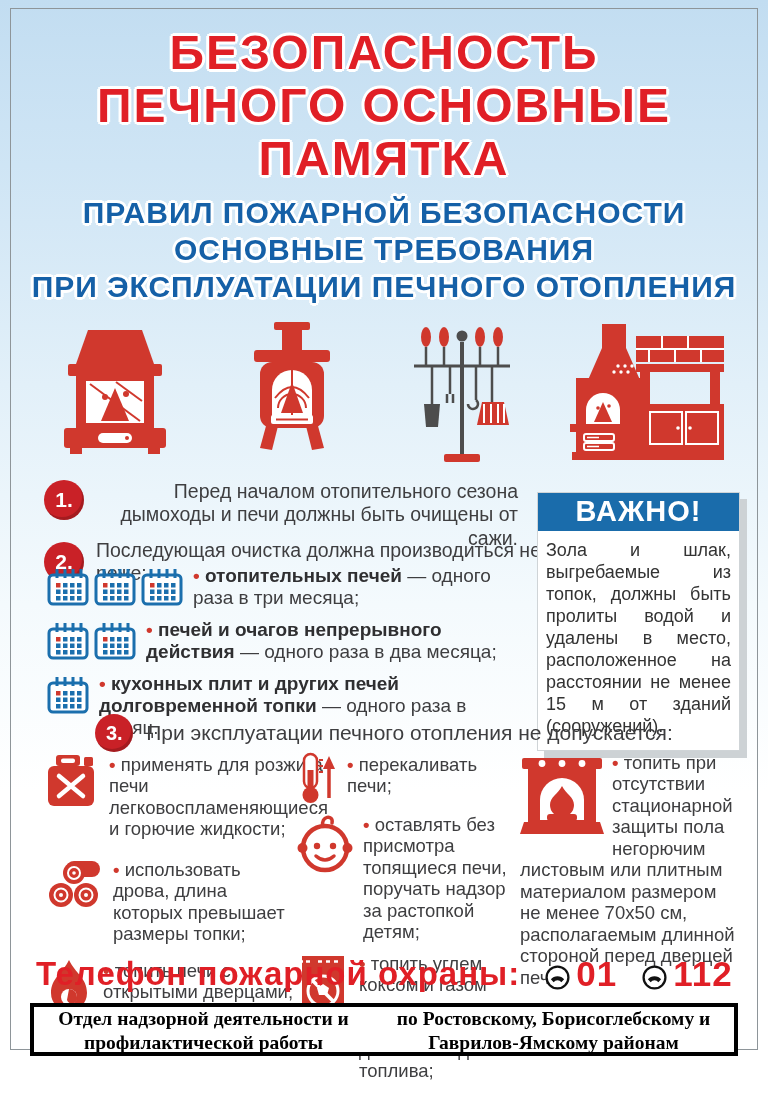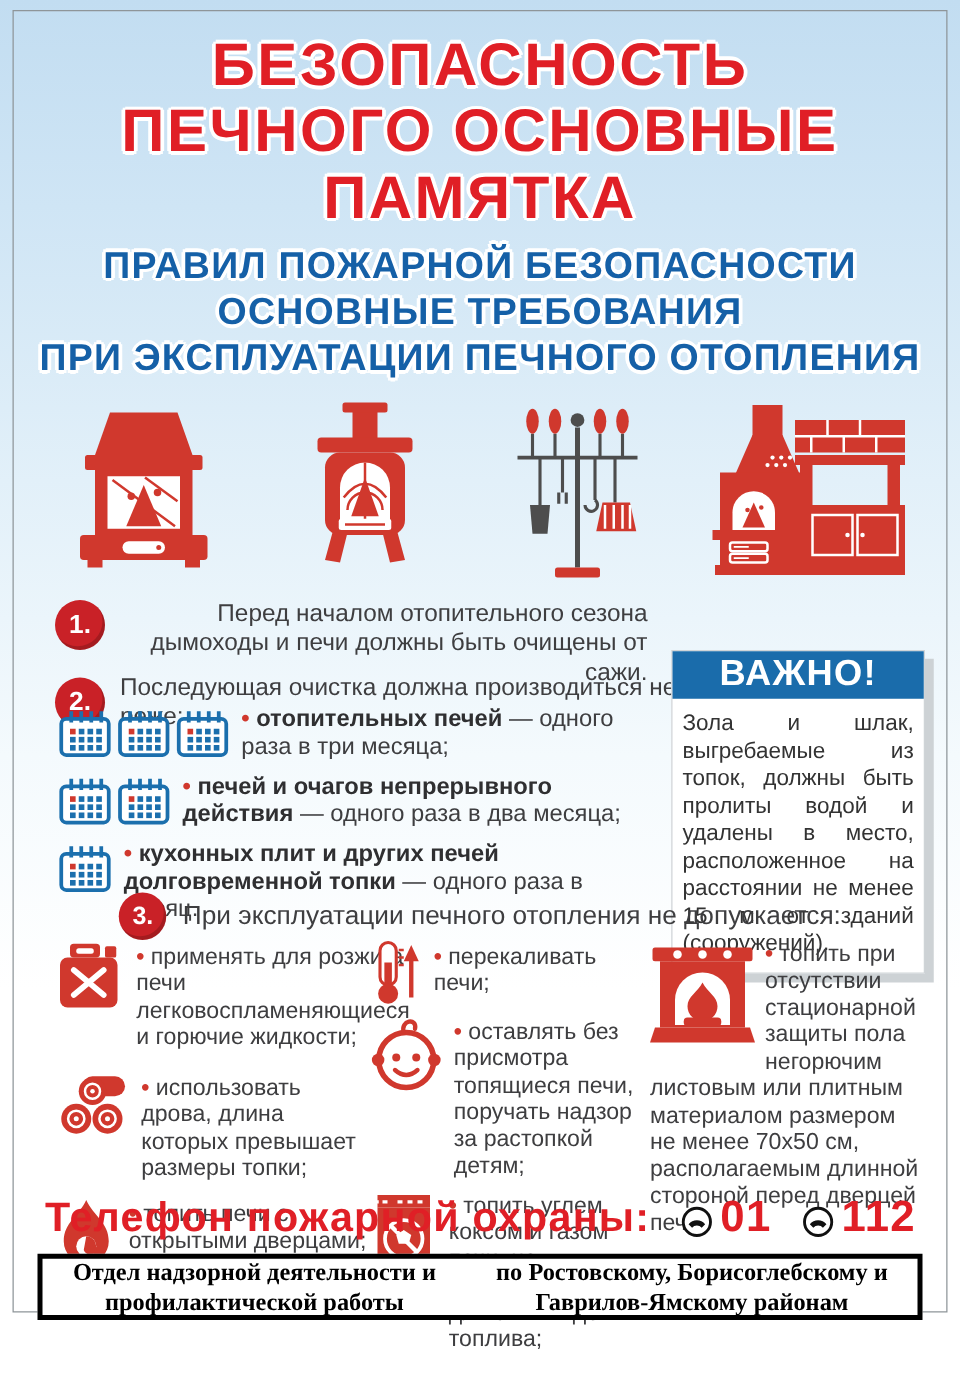--- a/index.html
+++ b/index.html
@@ -35,21 +35,21 @@
   .btext::before{content:"• ";color:#d0382d;font-weight:bold;}
   .btext b{color:#2f2f31;}
   .row1{top:565px;left:46px;width:488px;}
   .row1 .btext{width:322px;}
   .row2{top:619px;left:46px;width:488px;}
   .row2 .btext{width:372px;}
   .row3{top:673px;left:46px;width:488px;}
   .row3 .btext{width:420px;}
 
   .important{position:absolute;top:492px;left:537px;width:201px;background:#fff;
-    border:1px solid #cfd4d7;box-shadow:7px 7px 0 #cdd2d5;margin-top:28px;}
+    border:1px solid #cfd4d7;box-shadow:7px 7px 0 #cdd2d5;}
   .imp-head{background:#1a6cab;color:#fff;text-align:center;font-weight:800;
     font-size:29px;letter-spacing:1px;padding:2px 0 3px;}
   .imp-body{font-size:18px;line-height:1.22;color:#333;padding:9px 8px 12px;text-align:justify;}
 
   .item3head{position:absolute;top:714px;left:0;width:100%;display:flex;
     justify-content:center;align-items:center;gap:13px;}
   .item3head .txt{font-size:21px;color:#3e3e40;}
 
   .cols{position:absolute;top:752px;left:44px;right:28px;display:grid;
     grid-template-columns:252px 224px auto;}

